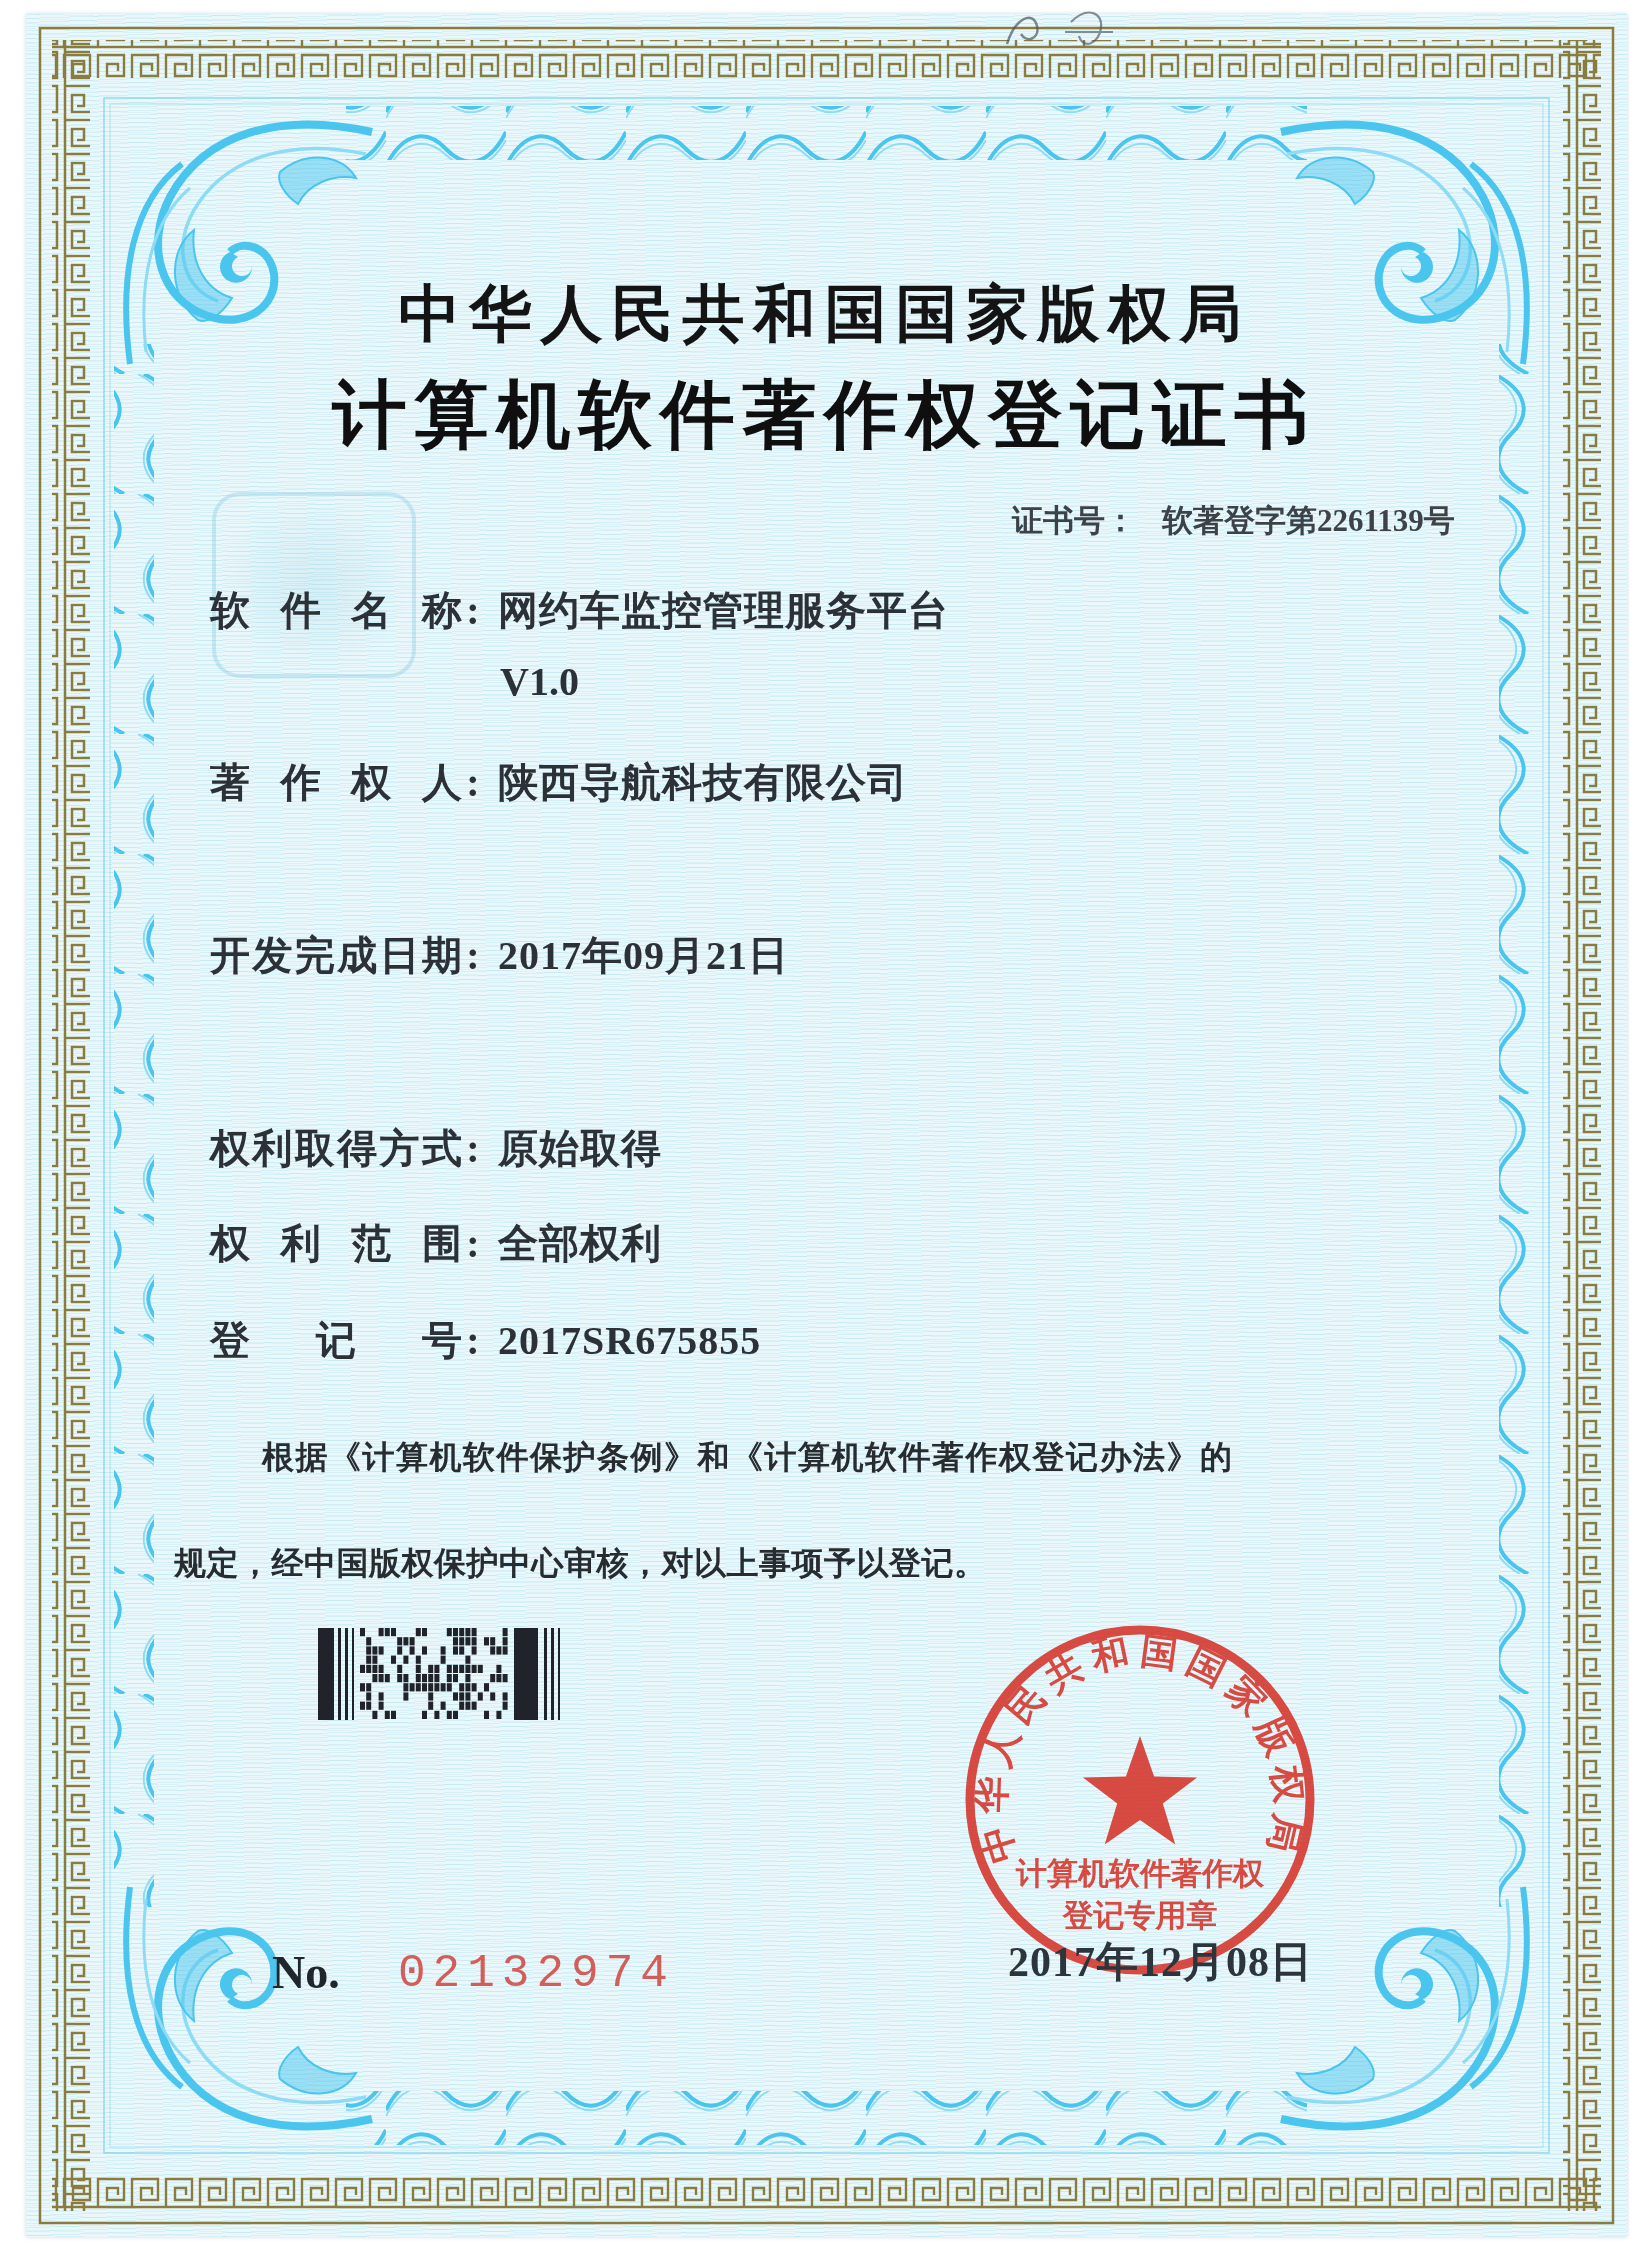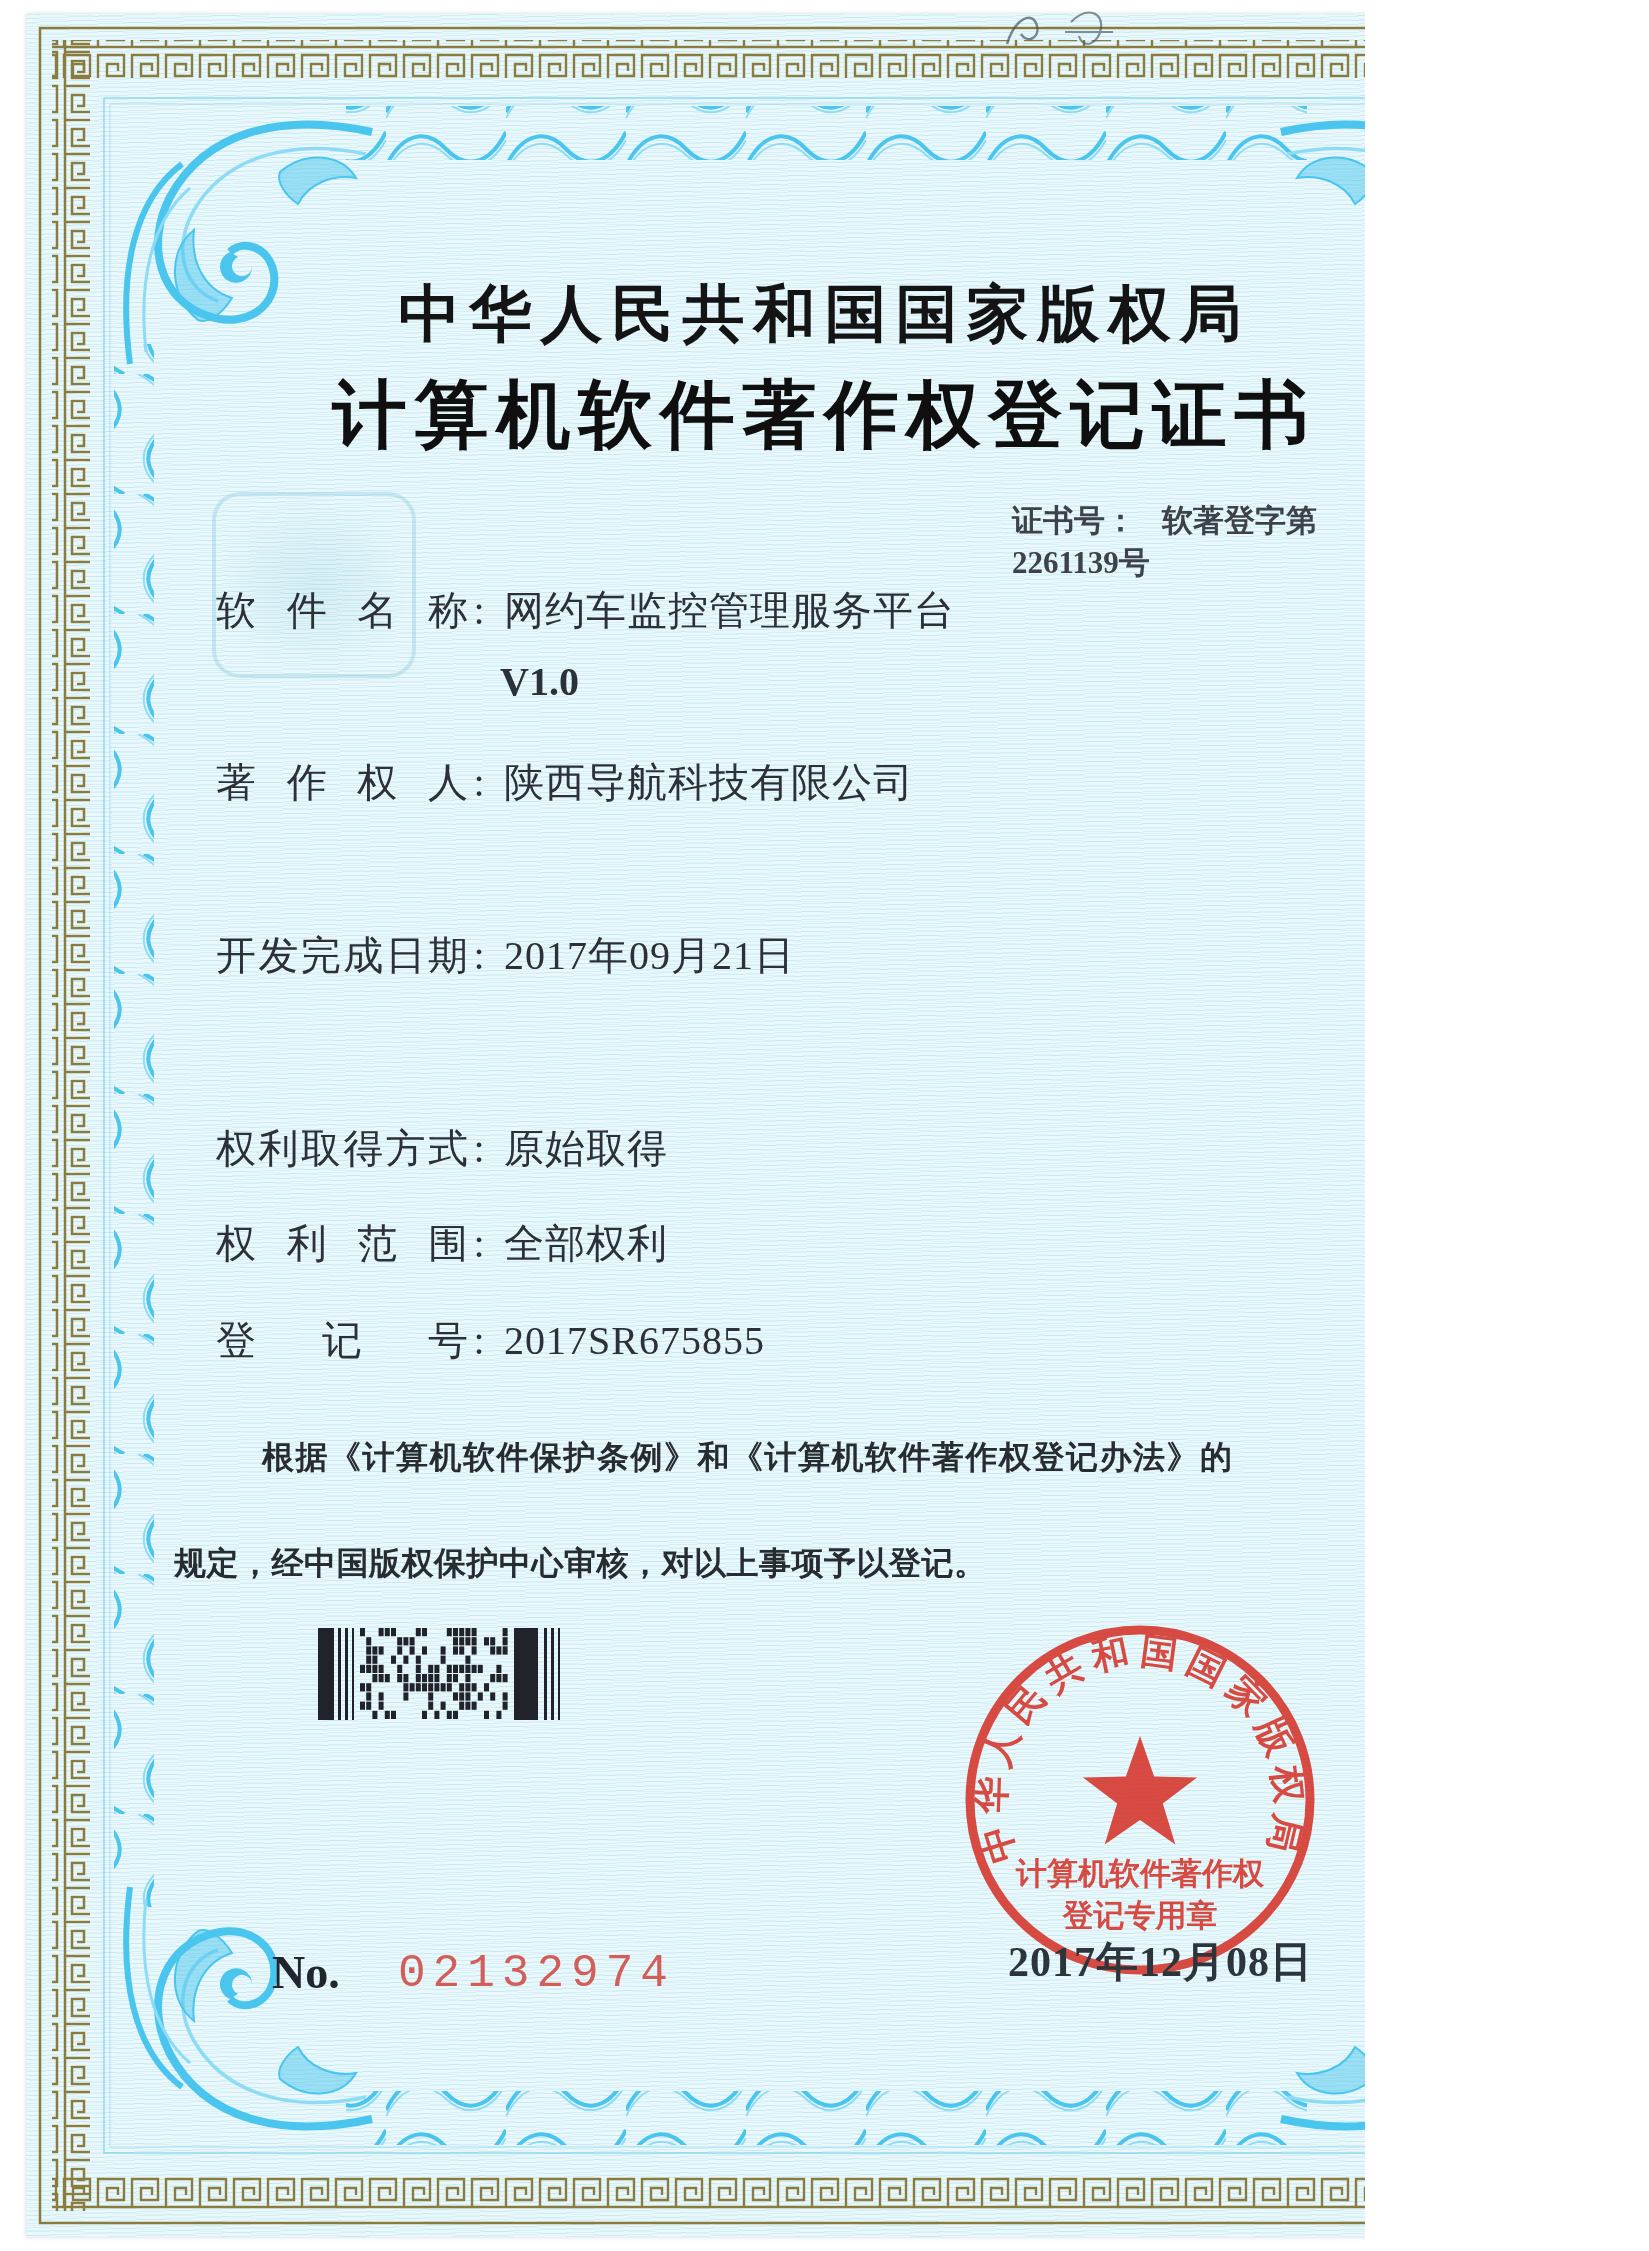--- a/index.html
+++ b/index.html
@@ -1,31 +1,31 @@
 <!DOCTYPE html>
 <html><head>
 <meta charset="utf-8">
 <style>
   html,body{margin:0;padding:0;background:#ffffff;}
-  .page{position:relative;width:1365px;height:2251px;background:#ffffff;overflow:hidden;
+  .page{position:relative;width:1649px;height:2251px;background:#ffffff;overflow:hidden;
         font-family:"Liberation Serif","DejaVu Serif",serif;}
   .paper{position:absolute;left:26px;top:14px;width:1601px;height:2223px;
          background-color:#ebf8fb;
          background-image:
            repeating-linear-gradient(178deg, rgba(120,203,224,0.20) 0 1px, rgba(255,255,255,0) 1px 4px),
            repeating-linear-gradient(182deg, rgba(120,203,224,0.14) 0 1px, rgba(255,255,255,0) 1px 5px);
          box-shadow:0 0 4px rgba(120,140,150,.35);}
   .frame-svg{position:absolute;left:26px;top:14px;}
   .title{position:absolute;left:0;top:272px;width:1649px;text-align:center;
          font-size:62px;font-weight:900;letter-spacing:9px;color:#141414;}
   .subtitle{position:absolute;left:0;top:366px;width:1649px;text-align:center;
          font-size:74px;font-weight:800;letter-spacing:8px;color:#0f0f0f;}
   .certno{position:absolute;left:1012px;top:500px;font-size:31px;color:#3c4247;font-weight:600;}
   .certno .lbl{margin-right:26px;text-align:center;}
-  .frow{position:absolute;left:216px;font-size:40px;color:#2b3136;font-weight:400;white-space:nowrap;}
+  .frow{position:absolute;left:210px;font-size:40px;color:#2b3136;font-weight:700;white-space:nowrap;}
   .flabel{display:inline-block;width:252px;text-align:justify;text-align-last:justify;}
   .fcolon{display:inline-block;width:22px;text-align:center;}
   .fvalue{margin-left:14px;letter-spacing:1px;}
   .fvalue2{position:absolute;left:500px;font-size:40px;color:#2b3136;font-weight:600;}
   .statement{position:absolute;font-size:32px;color:#272c30;font-weight:600;white-space:nowrap;}
   .st1{left:262px;top:1436px;letter-spacing:1.5px;}
   .st2{left:174px;top:1542px;letter-spacing:0.5px;}
   .barcode{position:absolute;left:318px;top:1628px;}
   .seal{position:absolute;left:940px;top:1600px;opacity:.9;}
   .issue-date{position:absolute;left:988px;top:1934px;font-size:42px;font-weight:700;

